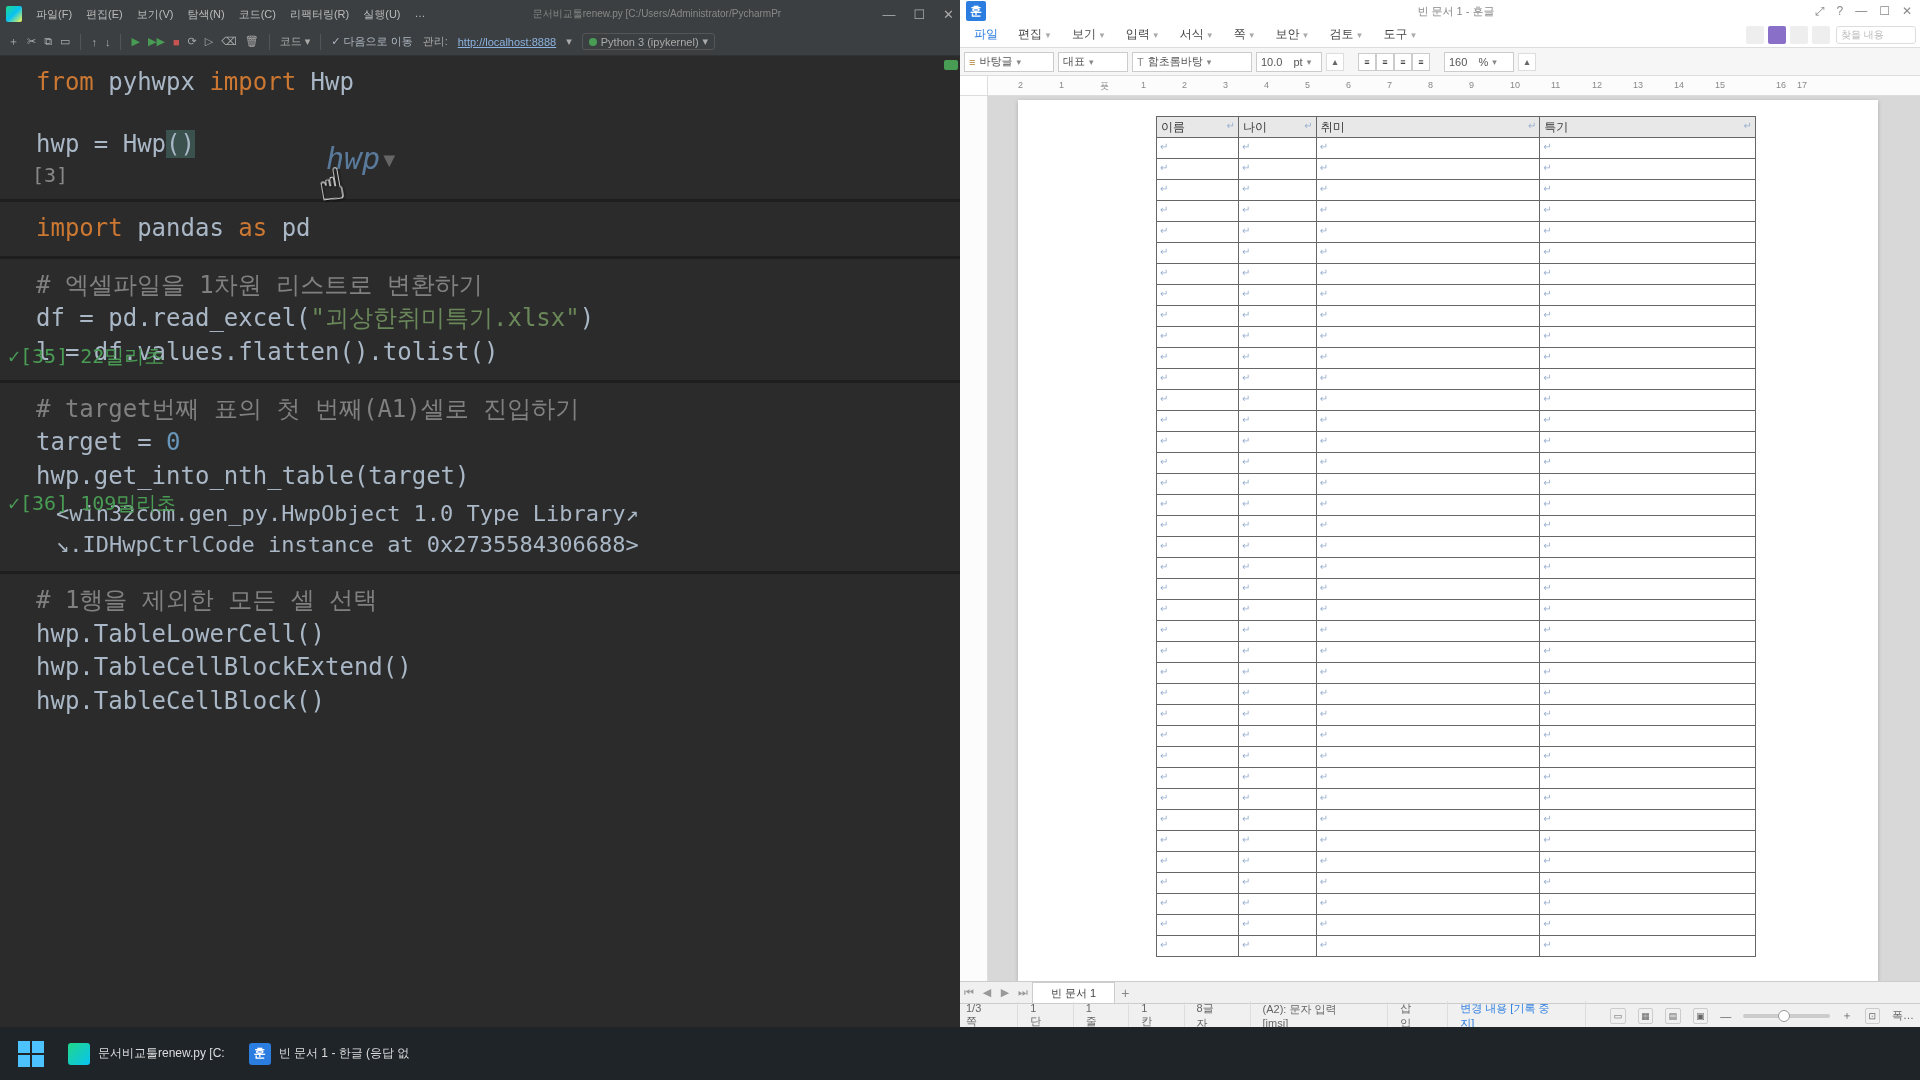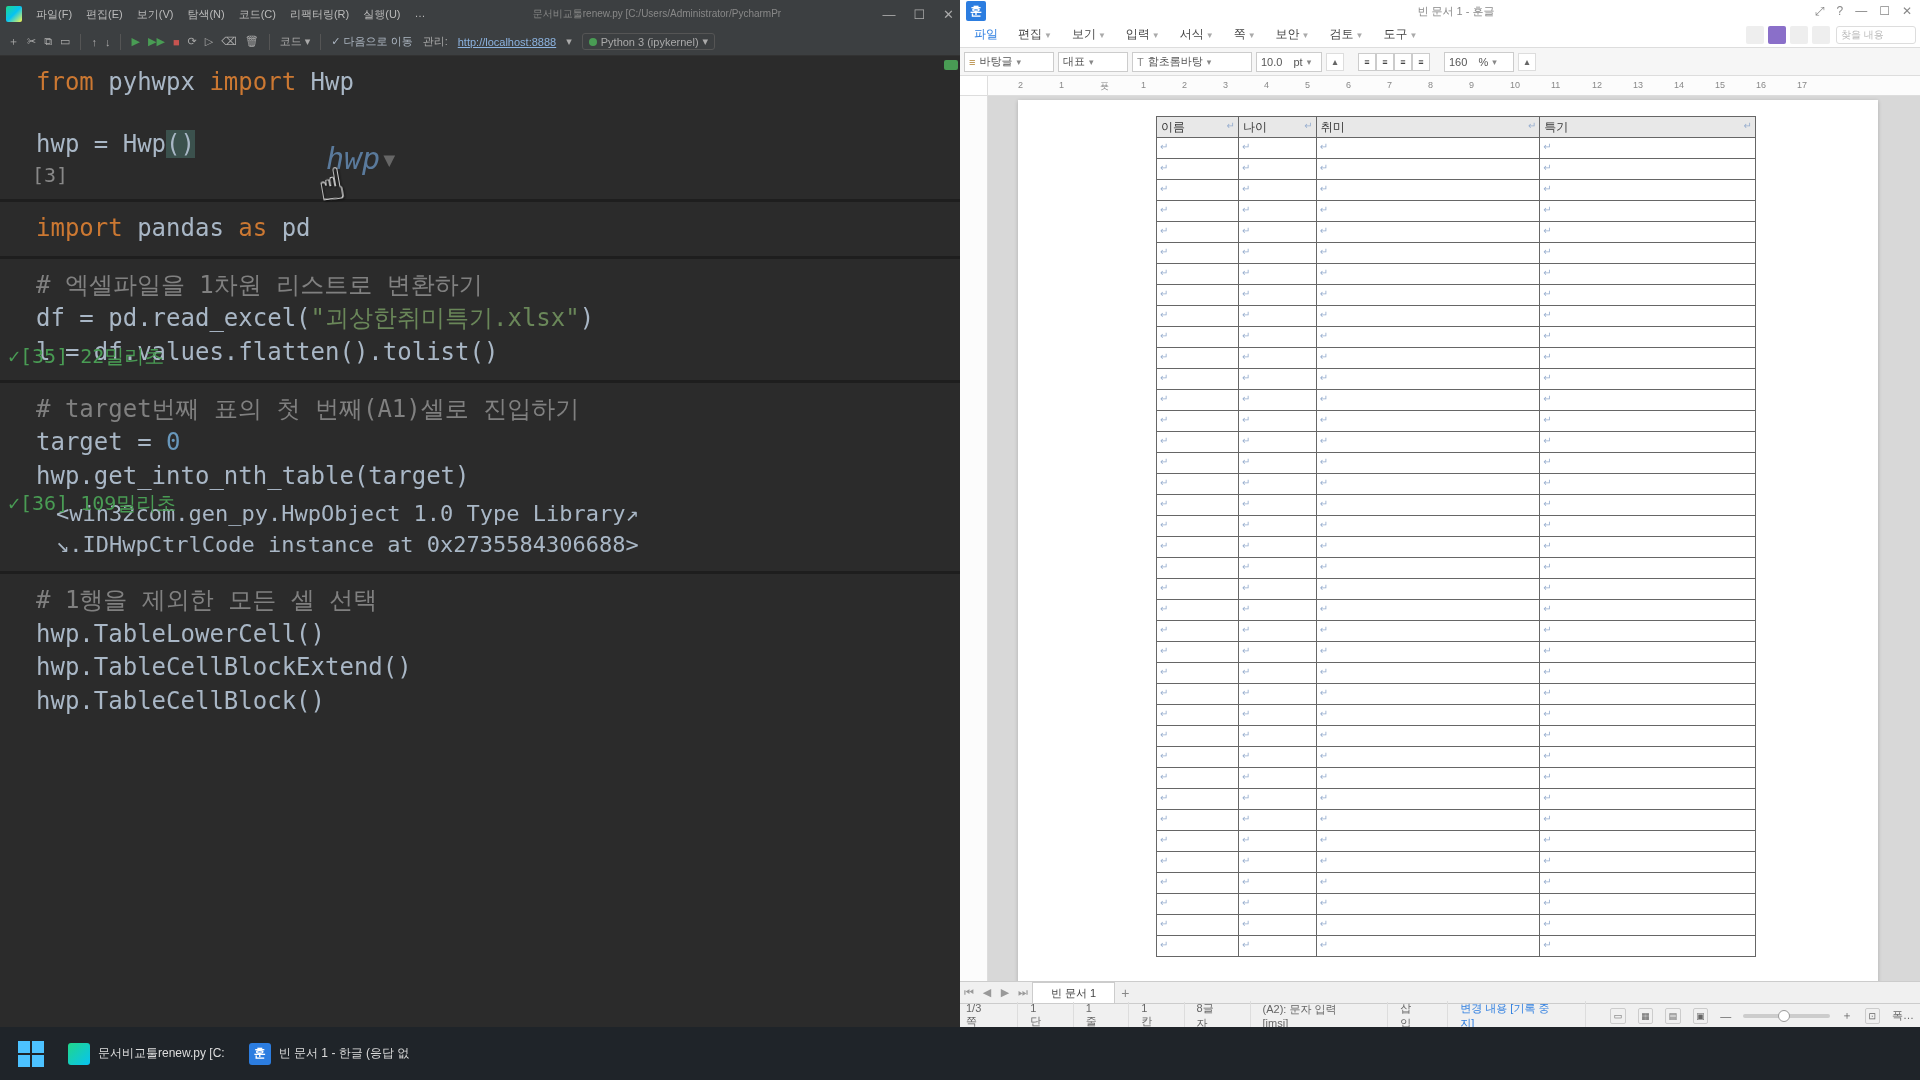--- a/index.html
+++ b/index.html
@@ -274,21 +274,21 @@
         <span class="tick" style="left: 358px;">6</span>
         <span class="tick" style="left: 399px;">7</span>
         <span class="tick" style="left: 440px;">8</span>
         <span class="tick" style="left: 481px;">9</span>
         <span class="tick" style="left: 522px;">10</span>
         <span class="tick" style="left: 563px;">11</span>
         <span class="tick" style="left: 604px;">12</span>
         <span class="tick" style="left: 645px;">13</span>
         <span class="tick" style="left: 686px;">14</span>
         <span class="tick" style="left: 727px;">15</span>
-        <span class="tick" style="left: 768px;">16</span>
+        <span class="tick" style="left: 788px;">16</span>
         <span class="tick" style="left: 809px;">17</span>
       </div>
   </div>
 
   <div class="hwp-docarea">
     <div class="hwp-vruler"></div>
     <div class="hwp-page-scroll">
       <div class="hwp-page">
         <table class="hwp-table" style="margin-left:120px">
           <thead>

